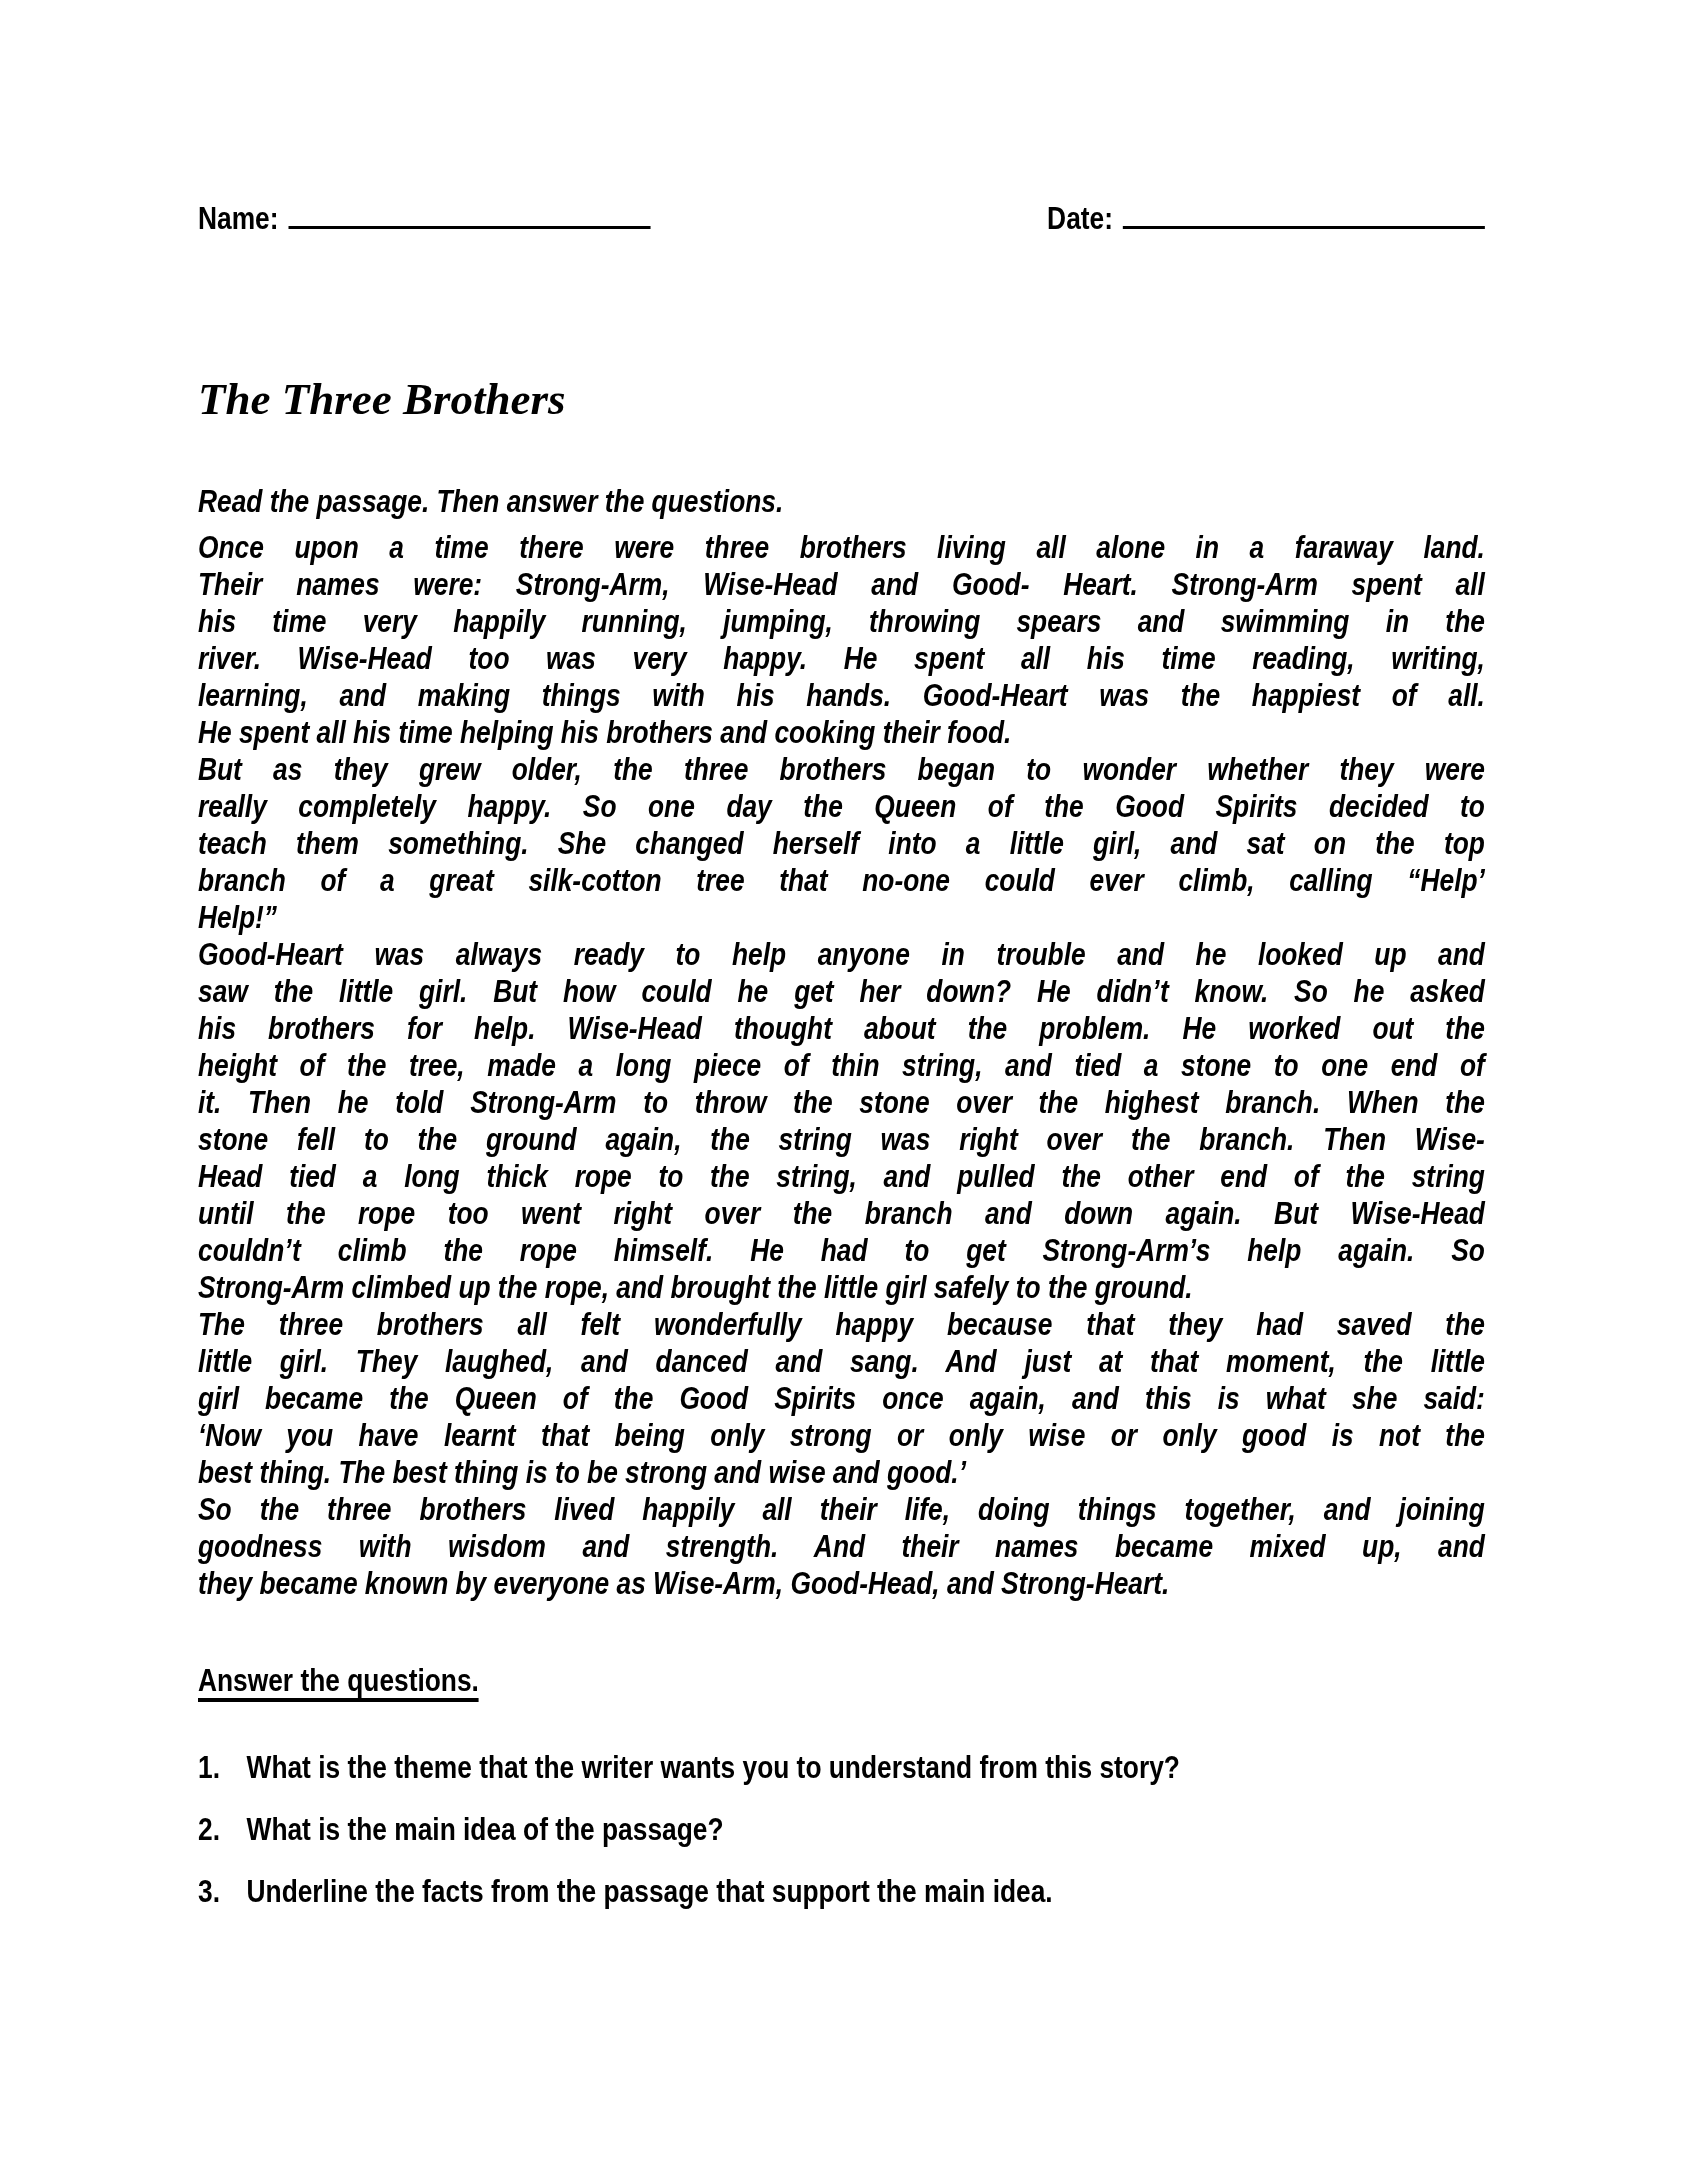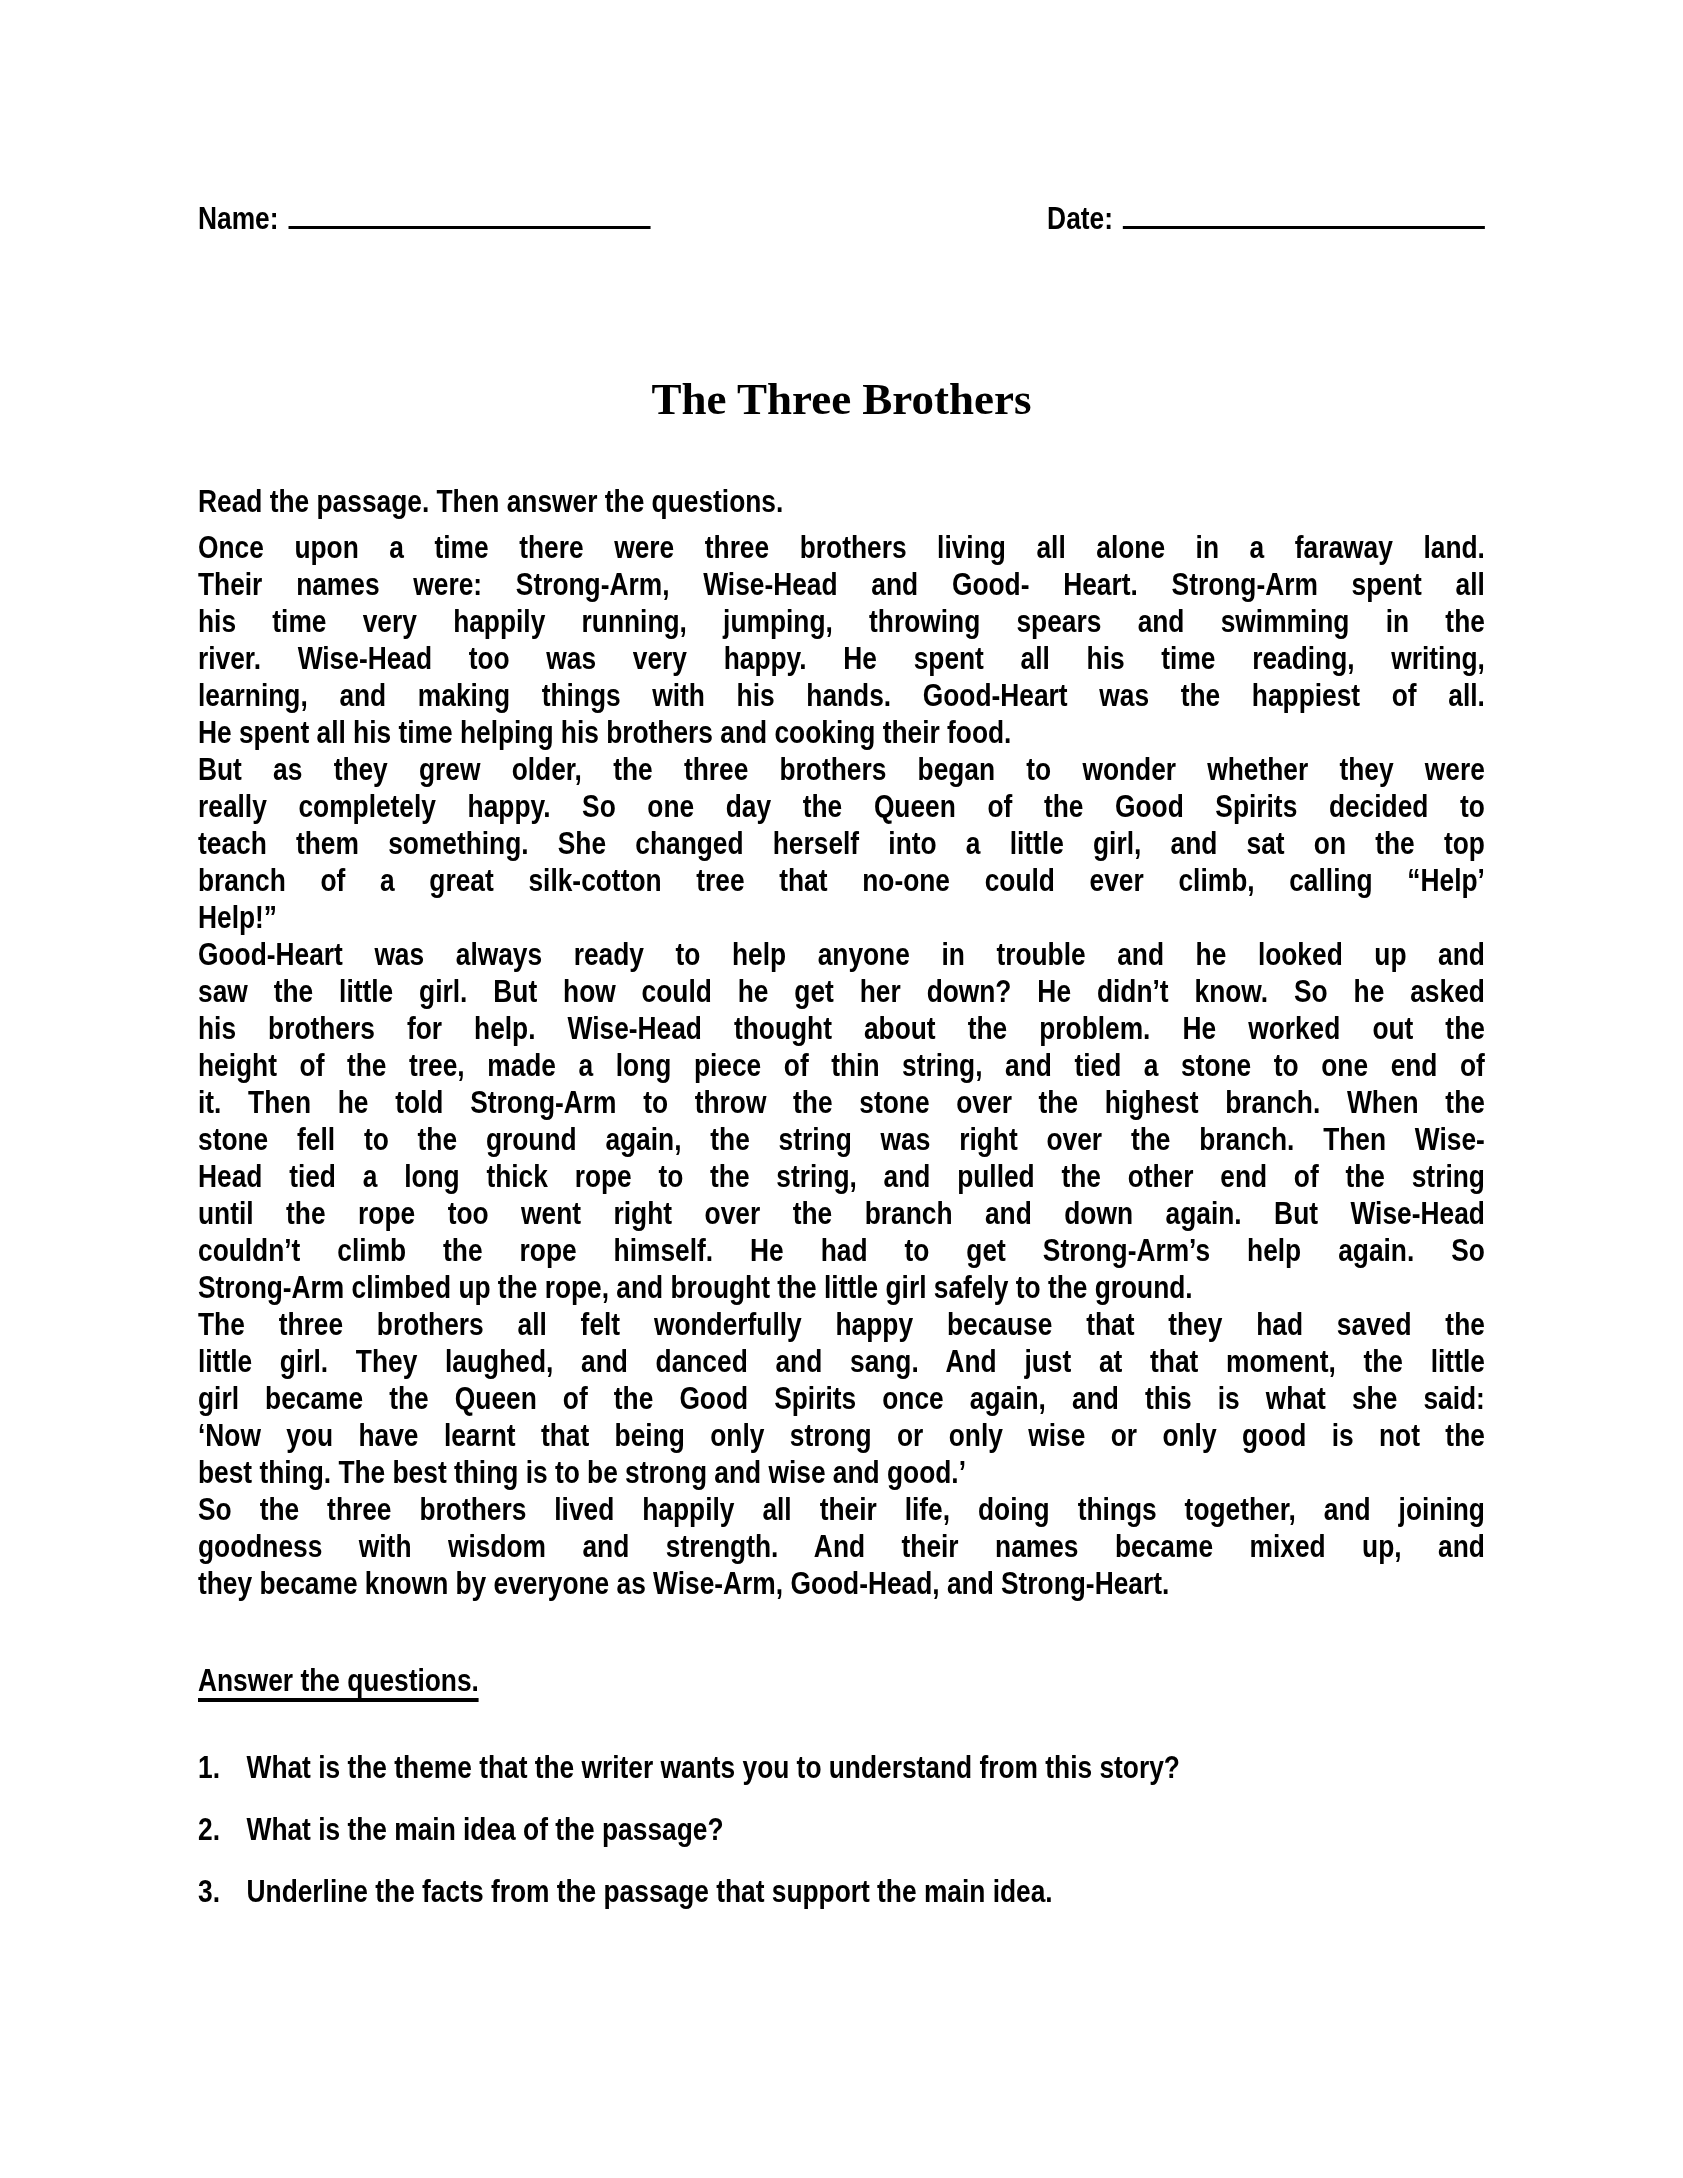--- a/index.html
+++ b/index.html
@@ -15,24 +15,24 @@
 
   
   #namedate{top:197px;}
   .nd-row{display:flex;justify-content:space-between;font-size:32px;line-height:38px;}
   .nd-group{white-space:nowrap;}
   .blank-line{display:inline-block;width:440px;height:29px;border-bottom:3px solid #000;margin-left:12px;vertical-align:baseline;}
 
   
   #wstitle{top:275px;}
   #wstitle .cx{text-align:center;font-size:42px;line-height:48px;}
-  #ptitle{top:374px;text-align:center;font-family:"Liberation Serif",serif;font-size:45px;line-height:51px;font-weight:bold;}
+  #ptitle{top:374px;font-family:"Liberation Serif",serif;font-size:45px;line-height:51px;font-weight:bold;font-style:italic;}
 
   
-  #bodytext{top:482px;}
+  #bodytext{top:482px;font-style:italic;}
   .instr{font-size:32px;line-height:38px;margin-bottom:9px;}
   .pline{font-size:32px;line-height:37px;text-align:justify;text-align-last:justify;}
   .pline.last{text-align-last:left;}
 
   
   #answers{top:1663px;}
   .ans-head{display:inline-block;font-size:32px;line-height:34px;border-bottom:4px solid #000;padding-bottom:1px;}
   .qlist{margin-top:46px;}
   .qrow{display:flex;font-size:32px;line-height:38px;margin-bottom:24px;}
   .qnum{flex:none;width:59px;}

